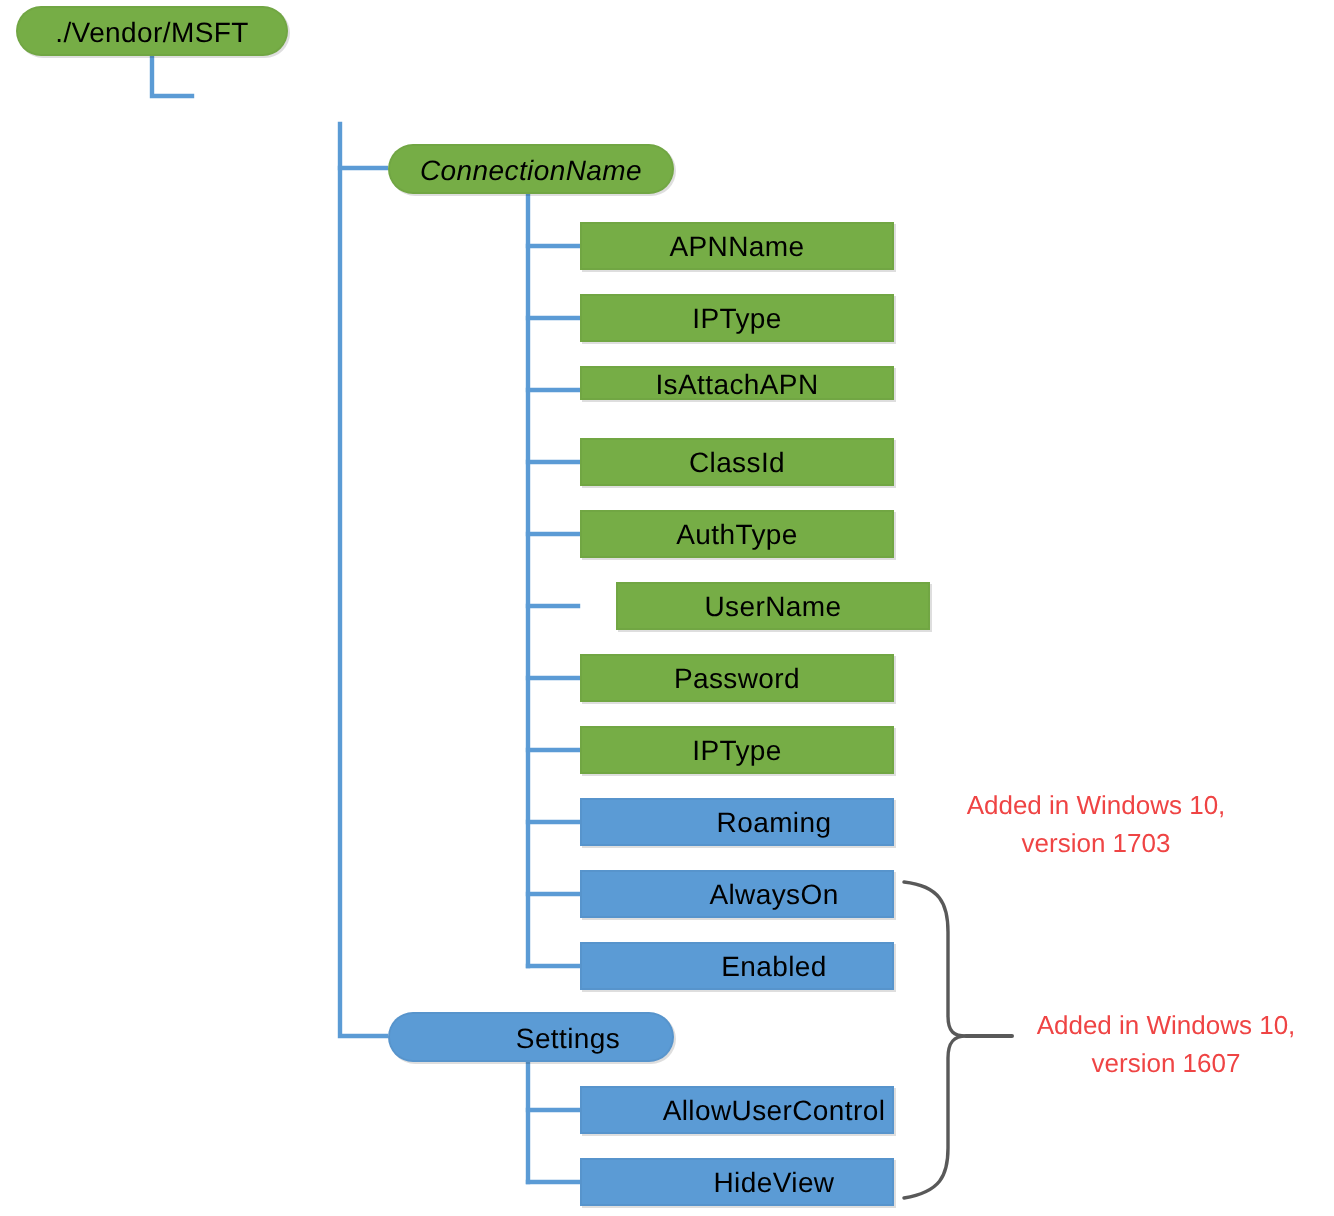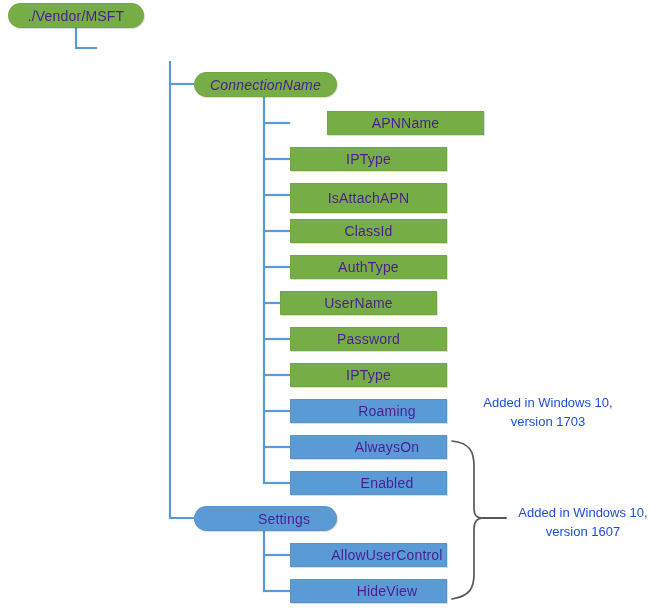--- a/index.html
+++ b/index.html
@@ -11,38 +11,38 @@
     overflow:hidden;
     position:relative;
   }
   #canvas{position:absolute;left:0;top:0;width:667px;height:608px;}
   svg.wires{position:absolute;left:0;top:0;width:667px;height:608px;pointer-events:none;}
 
   .node{
     position:absolute;
     box-sizing:border-box;
     display:flex;align-items:center;justify-content:center;
-    color:#4c1d95;
+    color:#000000;
     font-size:14px;
     line-height:1;
     white-space:nowrap;
     letter-spacing:.2px;
     text-align:right;
     border:1px solid rgba(0,0,0,0.04);
     box-shadow:1px 1px 0 rgba(0,0,0,0.13);
   }
   .green{background:#76AD46;}
   .blue{background:#5B9BD5;padding-left:37px;}
   .pill{border-radius:999px;}
   .rect{border-radius:0;}
   .italic{font-style:italic;}
 
   .note{
     position:absolute;
-    color:#1d4ed8;
+    color:#ef4444;
     font-size:13px;
     line-height:1.45;
     text-align:center;
     white-space:pre-line;
   }
 </style>
 </head>
 <body>
 
 <div id="canvas">
@@ -85,31 +85,31 @@
                C 474 588, 470 596, 452 599"></path>
       <path d="M 483 518 L 506 518" stroke-width="2"></path>
     </g>
   </svg>
 
   <div class="node pill green" style="left:8px;top:3px;width:136px;height:25px;">./Vendor/MSFT</div>
 
 
   <div class="node pill green italic" style="left:194px;top:72px;width:143px;height:25px;">ConnectionName</div>
 
-  <div class="node rect green" style="left:290px;top:111px;width:157px;height:24px;margin-left:37px;">APNName</div>
+  <div class="node rect green" style="left:290px;top:111px;width:157px;height:24px;">APNName</div>
 
   <div class="node rect green" style="left:290px;top:147px;width:157px;height:24px;">IPType</div>
 
-  <div class="node rect green" style="left:290px;top:183px;width:157px;height:30px;">IsAttachAPN</div>
+  <div class="node rect green" style="left:290px;top:183px;width:157px;height:17px;">IsAttachAPN</div>
 
   <div class="node rect green" style="left:290px;top:219px;width:157px;height:24px;">ClassId</div>
 
   <div class="node rect green" style="left:290px;top:255px;width:157px;height:24px;">AuthType</div>
 
-  <div class="node rect green" style="left:280px;top:291px;width:157px;height:24px;">UserName</div>
+  <div class="node rect green" style="left:308px;top:291px;width:157px;height:24px;">UserName</div>
 
   <div class="node rect green" style="left:290px;top:327px;width:157px;height:24px;">Password</div>
 
   <div class="node rect green" style="left:290px;top:363px;width:157px;height:24px;">IPType</div>
 
   <div class="node rect blue" style="left:290px;top:399px;width:157px;height:24px;">Roaming</div>
 
   <div class="node rect blue" style="left:290px;top:435px;width:157px;height:24px;">AlwaysOn</div>
 
   <div class="node rect blue" style="left:290px;top:471px;width:157px;height:24px;">Enabled</div>

